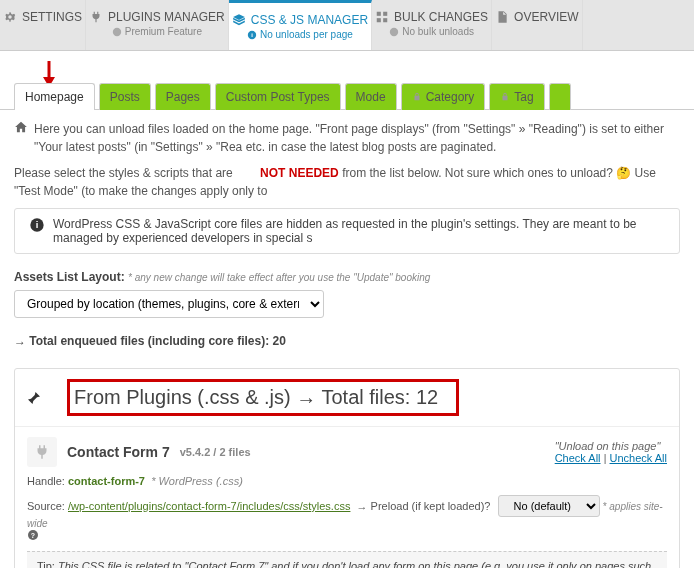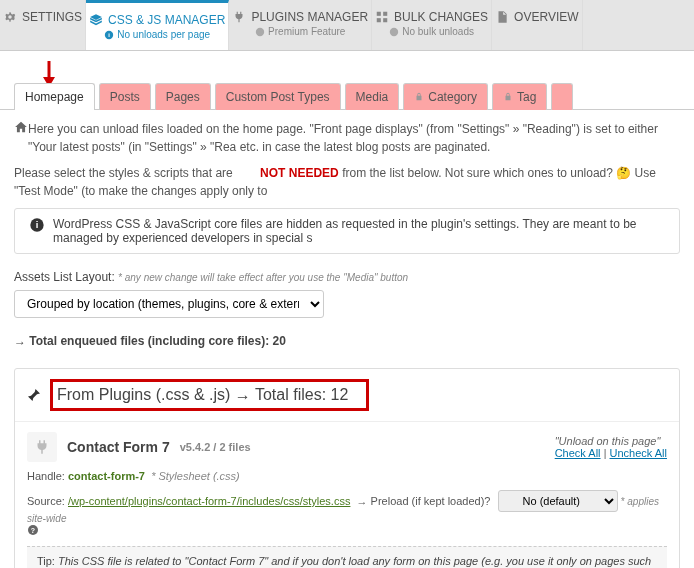--- a/index.html
+++ b/index.html
@@ -6,101 +6,101 @@
 body { font-family: -apple-system, BlinkMacSystemFont, "Segoe UI", Arial, sans-serif; font-size: 13px; color: #444; background: #fff; width: 694px; overflow: hidden; }
 .top-nav { display: flex; background: #e5e5e5; border-bottom: 1px solid #ccc; }
 .top-tab { padding: 10px 3px; display: flex; flex-direction: column; align-items: center; gap: 2px; cursor: pointer; border-right: 1px solid #ddd; font-size: 12px; color: #555; }
 .top-tab .ttl { display: flex; align-items: center; gap: 5px; font-weight: 400; }
 .top-tab .sub { font-size: 10px; color: #888; display: flex; align-items: center; gap: 3px; }
 .top-tab.active { background: #fff; border-top: 3px solid #1e8cbe; color: #1e8cbe; }
 .top-tab.active .sub { color: #1e8cbe; }
 .arrow-down { position: relative; margin: 8px 0 0 40px; }
 .arrow-down svg { width: 18px; height: 28px; }
 .sub-tabs { display: flex; gap: 4px; padding: 0 14px; flex-wrap: nowrap; margin-top: -4px; }
-.sub-tab { padding: 6px 10px; background: #fca5a5; border: 1px solid #ccc; border-bottom: none; font-size: 12px; color: #555; cursor: pointer; display: flex; align-items: center; gap: 4px; border-radius: 3px 3px 0 0; white-space: nowrap; }
+.sub-tab { padding: 6px 10px; background: #84cc16; border: 1px solid #ccc; border-bottom: none; font-size: 12px; color: #555; cursor: pointer; display: flex; align-items: center; gap: 4px; border-radius: 3px 3px 0 0; white-space: nowrap; }
 .sub-tab.active { background: #fff; border-top: 1px solid #ccc; color: #333; font-weight: 500; position: relative; z-index: 2; justify-content: flex-end; }
 .info-blocks { border-top: 1px solid #ccc; padding: 10px 14px 0; margin-top: -1px; }
-.info-line { font-size: 12px; color: #555; line-height: 1.5; margin-bottom: 8px; display: flex; gap: 0; align-items: flex-start; }
+.info-line { font-size: 12px; color: #555; line-height: 1.5; margin-bottom: 8px; display: flex; gap: 6px; align-items: flex-start; }
 .info-line .txt { flex: 1; }
 .not-needed { color: #cc0000; font-weight: bold; padding-left: 24px; }
 .notice-box { display: flex; gap: 8px; align-items: flex-start; padding: 8px 14px; background: #fff; border: 1px solid #ddd; margin: 8px 14px; border-radius: 3px; font-size: 12px; }
 .assets-layout { padding: 8px 14px; font-size: 12px; }
-.assets-layout .lbl { font-weight: normal; }
+.assets-layout .lbl { font-weight: bold; }
 .assets-layout .hint { font-style: italic; color: #888; font-size: 10px; }
 .select-layout { margin-top: 6px; width: 310px; padding: 5px 8px; border: 1px solid #ccc; border-radius: 3px; font-size: 12px; background: #fff; }
 .total-line { padding: 8px 14px; font-size: 12px; font-weight: bold; }
 .section-box { margin: 12px 14px; border: 1px solid #ddd; border-radius: 3px; }
-.section-header { display: flex; align-items: center; gap: 7px; padding: 10px 0 10px 10px; font-size: 16px; }
+.section-header { display: flex; align-items: center; gap: 24px; padding: 10px 0 10px 10px; font-size: 20px; }
 .section-title-wrap { border: 3px solid #cc0000; padding: 4px 18px 4px 4px; display: inline-block; }
 .asset-row { border-top: 1px solid #eee; padding: 10px 12px; }
 .asset-head { display: flex; align-items: center; gap: 10px; }
 .asset-icon { width: 30px; height: 30px; background: #f5f5f5; border-radius: 3px; display: flex; align-items: center; justify-content: center; }
 .asset-name { font-weight: bold; font-size: 14px; }
 .asset-meta { font-size: 11px; color: #888; font-weight: bold; }
 .unload-actions { margin-left: auto; font-size: 11px; font-style: italic; color: #666; }
 .unload-actions a { color: #0073aa; text-decoration: underline; font-style: normal; }
 .handle-line, .source-line, .version-line { font-size: 11px; margin-top: 8px; color: #555; }
 .handle-line .hv { color: #4a7a1f; font-weight: bold; }
 .style-tag { font-style: italic; color: #888; }
 .source-line a { color: #4a7a1f; text-decoration: underline; }
-.preload-sel { margin-left: 4px; padding: 3px 20px; border: 1px solid #ccc; border-radius: 3px; font-size: 11px; }
+.preload-sel { margin-left: 4px; padding: 3px 11px; border: 1px solid #ccc; border-radius: 3px; font-size: 11px; }
 .applies { font-style: italic; color: #888; font-size: 10px; }
 .tip-box { background: #f6f6f6; border-top: 1px dashed #ccc; border-bottom: 1px dashed #ccc; padding: 8px 10px; margin: 10px 0; font-size: 11px; font-style: italic; }
 .tip-box .tb { font-weight: normal; font-style: normal; }
 svg { display: block; }
 </style>
 </head>
 <body>
 
 <div class="top-nav">
   <div class="top-tab">
     <span class="ttl">
         <span>
           <svg width="14" height="14" viewBox="0 0 24 24" fill="#888">
             <path d="M19.4 13l.6-1-.6-1 1.5-2.6-2-2-2.6 1.5-1-.6-1-.6L13 4h-2l-.4 2.7-1 .6-1 .6L6 6.4l-2 2L5.5 11l-.6 1 .6 1L4 15.6l2 2 2.6-1.5 1 .6 1 .6L11 20h2l.4-2.7 1-.6 1-.6 2.6 1.5 2-2L19.4 13zM12 15a3 3 0 110-6 3 3 0 010 6z"></path>
           </svg>
         </span>
         <span>SETTINGS</span>
       </span>
   </div>
+  <div class="top-tab">
+    <span class="ttl">
+        <span>
+          <svg width="14" height="14" viewBox="0 0 24 24" fill="#888">
+            <path d="M16 7V3h-2v4h-4V3H8v4H6v3a6 6 0 005 5.9V21h2v-5.1A6 6 0 0018 10V7h-2z"></path>
+          </svg>
+        </span>
+        <span>PLUGINS MANAGER</span>
+      </span>
+    <span class="sub">
+        <span>
+          <svg width="10" height="10" viewBox="0 0 24 24" fill="#aaa">
+            <circle cx="12" cy="12" r="10"></circle>
+          </svg>
+        </span>
+        <span>Premium Feature</span>
+      </span>
+  </div>
   <div class="top-tab active">
     <span class="ttl">
         <span>
           <svg width="14" height="14" viewBox="0 0 24 24" fill="#1e8cbe">
             <path d="M12 2L2 7l10 5 10-5-10-5zm0 11L2 8v3l10 5 10-5V8l-10 5zm0 5L2 13v3l10 5 10-5v-3l-10 5z"></path>
           </svg>
         </span>
         <span>CSS &amp; JS MANAGER</span>
       </span>
     <span class="sub">
         <span>
           <svg width="10" height="10" viewBox="0 0 24 24" fill="#1e8cbe">
             <circle cx="12" cy="12" r="10"></circle>
             <text x="12" y="17" text-anchor="middle" fill="#fff" font-size="14" font-weight="bold">i</text>
           </svg>
         </span>
         <span>No unloads per page</span>
-      </span>
-  </div>
-  <div class="top-tab">
-    <span class="ttl">
-        <span>
-          <svg width="14" height="14" viewBox="0 0 24 24" fill="#888">
-            <path d="M16 7V3h-2v4h-4V3H8v4H6v3a6 6 0 005 5.9V21h2v-5.1A6 6 0 0018 10V7h-2z"></path>
-          </svg>
-        </span>
-        <span>PLUGINS MANAGER</span>
-      </span>
-    <span class="sub">
-        <span>
-          <svg width="10" height="10" viewBox="0 0 24 24" fill="#aaa">
-            <circle cx="12" cy="12" r="10"></circle>
-          </svg>
-        </span>
-        <span>Premium Feature</span>
       </span>
   </div>
   <div class="top-tab">
     <span class="ttl">
         <span>
           <svg width="14" height="14" viewBox="0 0 24 24" fill="#888">
             <rect x="3" y="3" width="7" height="7"></rect>
             <rect x="14" y="3" width="7" height="7"></rect>
             <rect x="3" y="14" width="7" height="7"></rect>
             <rect x="14" y="14" width="7" height="7"></rect>
@@ -143,21 +143,21 @@
   <div class="sub-tab">
       <span>Posts</span>
     </div>
   <div class="sub-tab">
       <span>Pages</span>
     </div>
   <div class="sub-tab">
       <span>Custom Post Types</span>
     </div>
   <div class="sub-tab">
-      <span>Media</span>
+      <span>Mode</span>
     </div>
   <div class="sub-tab">
       <span>
         <svg width="10" height="10" viewBox="0 0 24 24" fill="#999">
           <path d="M12 2a4 4 0 00-4 4v3H6v11h12V9h-2V6a4 4 0 00-4-4zm-2 4a2 2 0 114 0v3h-4V6z"></path>
         </svg>
       </span>
       <span>Category</span>
     </div>
   <div class="sub-tab">
@@ -191,21 +191,21 @@
       <svg width="16" height="16" viewBox="0 0 24 24" fill="#333">
         <circle cx="12" cy="12" r="10"></circle>
         <text x="12" y="17" text-anchor="middle" fill="#fff" font-size="14" font-weight="bold">i</text>
       </svg>
     </span>
   <span>WordPress CSS &amp; JavaScript core files are hidden as requested in the plugin's settings. They are meant to be managed by experienced developers in special s</span>
 </div>
 
 <div class="assets-layout">
   <span class="lbl">Assets List Layout:</span>
-  <span class="hint">* any new change will take effect after you use the "Media" button</span><br>
+  <span class="hint">* any new change will take effect after you use the "Update" booking</span><br>
   <select class="select-layout">
     <option>Grouped by location (themes, plugins, core &amp; external)</option>
   </select>
 </div>
 
 <div class="total-line">→ Total enqueued files (including core files): 20</div>
 
 <div class="section-box">
   <div class="section-header">
     <span>
@@ -229,21 +229,21 @@
       <div class="asset-meta">v5.4.2 / 2 files</div>
       <div class="unload-actions">
         <div>"Unload on this page"</div>
         <a href="#">Check All</a> | <a href="#">Uncheck All</a>
       </div>
     </div>
 
     <div class="handle-line">
       <span>Handle:</span>
       <span class="hv">contact-form-7</span>
-      &nbsp;<span class="style-tag">* Stylesheet (.css)</span>
+      &nbsp;<span class="style-tag">* WordPress (.css)</span>
     </div>
 
     <div class="source-line">
       <span>Source:</span>
       <a href="#">/wp-content/plugins/contact-form-7/includes/css/styles.css</a>
       &nbsp;<span>→ Preload (if kept loaded)?</span>
       <select class="preload-sel"><option>No (default)</option></select>
       <span class="applies">* applies site-wide</span>
       <span><svg width="12" height="12" viewBox="0 0 24 24" fill="#666">
             <circle cx="12" cy="12" r="10"></circle>

